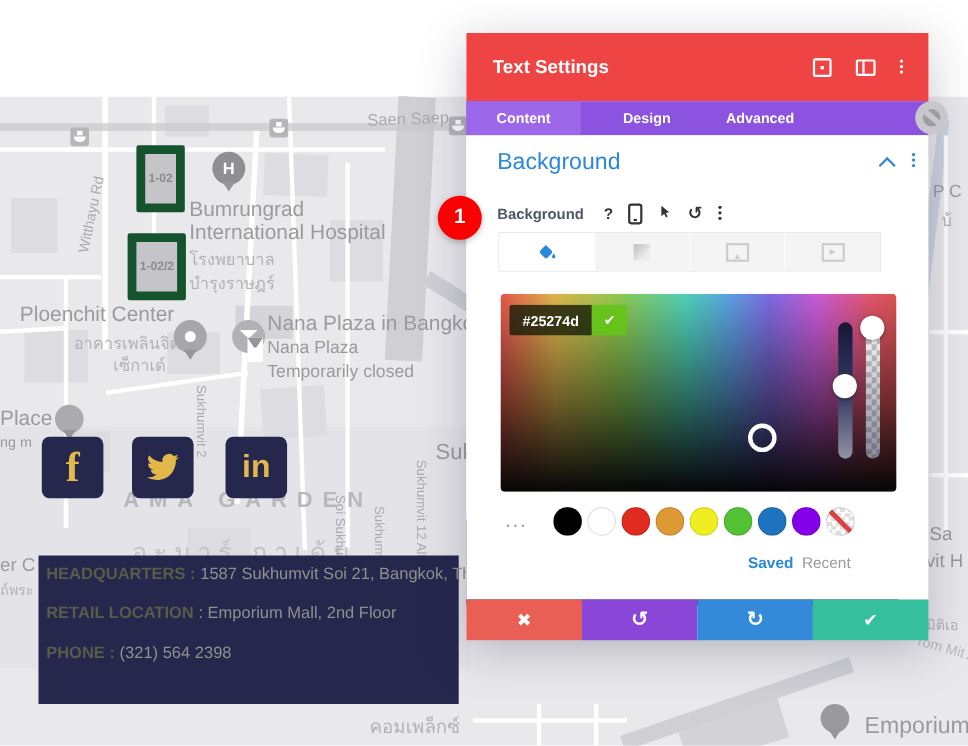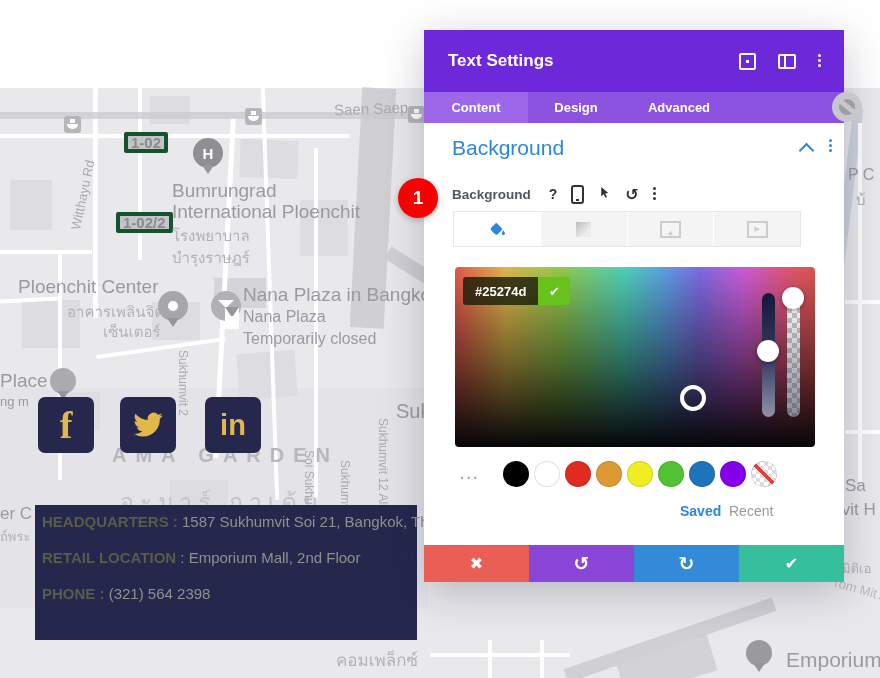--- a/index.html
+++ b/index.html
@@ -10,22 +10,22 @@
   .patch{position:absolute;background:#e2e2e6;}
   .bld{position:absolute;background:#dcdce1;}
   .road{position:absolute;background:#fff;}
   .road-g{position:absolute;background:#cfcfd4;}
   .canal{position:absolute;left:0;top:24px;width:428px;height:7px;background:#c9c9ce;opacity:.75;}
   .mlabel{position:absolute;color:#9b9b9f;white-space:nowrap;}
   .mlabel.street{color:#ababaf;}
   .mlabel.area{color:#b7b7bc;font-weight:bold;letter-spacing:9px;}
   .mlabel.thai{color:#b2b2b7;}
   .vtext{transform-origin:left top;}
-  .mbadge{position:absolute;background:#c4c4c9;border:4px solid #14532d;color:#8a8a8f;
-    font-size:15px;font-weight:bold;padding:0 3px;line-height:13px;border-radius:2px;}
+  .mbadge{position:absolute;background:#c4c4c9;border:8px solid #14532d;color:#8a8a8f;
+    font-size:11px;font-weight:bold;padding:16px 3px;line-height:13px;border-radius:2px;}
   .boat{position:absolute;width:17px;height:17px;background:#b5b5ba;border-radius:3px;}
   .boat:after{content:"";position:absolute;left:3px;top:8px;width:11px;height:5px;background:#fff;border-radius:0 0 5px 5px;}
   .boat:before{content:"";position:absolute;left:6px;top:3px;width:5px;height:4px;background:#fff;}
   .pin{position:absolute;width:30px;height:30px;border-radius:50%;background:#95959a;}
   .pin:after{content:"";position:absolute;left:9px;top:27px;border:6px solid transparent;border-top:9px solid #95959a;}
   .pin .pg{position:absolute;inset:0;display:flex;align-items:center;justify-content:center;
     color:#fff;font-weight:bold;font-size:15px;}
   .pin.small{width:26px;height:26px;}
   .pin.small:after{left:7px;top:23px;}
   .dotpin:before{content:"";position:absolute;left:10px;top:10px;width:10px;height:10px;border-radius:50%;background:#fff;}
@@ -43,35 +43,35 @@
   .contact-line .lab{color:#585c49;font-weight:bold;}
   .contact-line .val{color:#8f918d;}
   .navy-band{position:absolute;left:424px;top:472px;width:393px;height:78px;background:#25274d;z-index:6;}
   .social{position:absolute;top:309px;width:56px;height:56px;background:#25274d;border-radius:7px;z-index:6;
     display:flex;align-items:center;justify-content:center;color:#e2b84b;}
   .social .fb{font-size:38px;font-weight:bold;font-family:"Liberation Serif","DejaVu Serif",serif;}
   .social .in{font-size:29px;font-weight:bold;}
   
   .modal{position:absolute;left:424px;top:30px;width:420px;height:552px;z-index:20;
     box-shadow:0 10px 40px rgba(30,30,60,.25);}
-  .m-header{position:absolute;left:0;top:0;width:100%;height:62px;background:#6d28d9;
+  .m-header{position:absolute;left:0;top:0;width:100%;height:62px;background:#ef4444;
     display:flex;align-items:center;}
   .m-title{color:#fff;font-size:17px;font-weight:bold;margin-left:24px;flex:1;}
   .hicon{position:relative;width:16px;height:14px;margin-right:22px;}
   .ic-expand{border:2px solid #fff;border-radius:2px;width:13px;height:13px;}
   .ic-expand:before{content:"";position:absolute;left:5px;top:5px;width:3px;height:3px;background:#fff;}
   .ic-panel{border:2px solid #fff;border-radius:2px;width:14px;height:11px;}
   .ic-panel:before{content:"";position:absolute;left:4px;top:0;width:2px;height:11px;background:#fff;}
   .vdots{display:inline-block;width:3px;}
   .vdots i{display:block;width:3px;height:3px;border-radius:50%;background:#fff;margin:0 0 2px 0;}
   .m-tabs{position:absolute;left:0;top:62px;width:100%;height:31px;background:#8c52e0;display:flex;}
   .m-tab{height:100%;display:flex;align-items:center;justify-content:center;
     color:#fff;font-size:13px;font-weight:bold;cursor:pointer;text-align:center;}
   .m-tab.t0{width:104px;background:#9c67e9;}
-  .m-tab.t1{width:96px;}
+  .m-tab.t1{width:96px;margin-left:12px;}
   .m-tab.t2{width:110px;}
   .m-body{position:absolute;left:0;top:93px;width:100%;height:422px;background:#fff;}
   .sec-head{position:absolute;left:28px;top:13px;font-size:21px;color:#2b87da;}
   .sec-chev{position:absolute;right:32px;top:22px;width:9px;height:9px;border-left:2px solid #2b87da;
     border-top:2px solid #2b87da;transform:rotate(45deg);}
   .sec-dots{position:absolute;right:12px;top:16px;}
   .sec-dots i{display:block;width:3px;height:3px;border-radius:50%;background:#2b87da;margin-bottom:2px;}
   .opt-row{position:absolute;left:28px;top:60px;height:22px;display:flex;align-items:center;}
   .opt-label{font-size:13.5px;font-weight:bold;color:#4c5866;margin-right:18px;}
   .oicon{margin-right:14px;color:#333;font-size:14px;font-weight:bold;position:relative;}
@@ -175,27 +175,27 @@
 
     <div class="mbadge" style="left:124px;top:44px;">1-02</div>
     <div class="mbadge" style="left:116px;top:124px;">1-02/2</div>
 
     <div class="mlabel street vtext" style="left:68px;top:140px;font-size:13px;transform:rotate(-78deg);">Witthayu Rd</div>
 
     <div class="pin" style="left:193px;top:50px;background:#8e8e93;">
       <div class="pg">H</div>
     </div>
     <div class="mlabel" style="left:172px;top:92px;font-size:19px;">Bumrungrad</div>
-    <div class="mlabel" style="left:172px;top:113px;font-size:19px;">International Ploenchit</div>
+    <div class="mlabel" style="left:172px;top:113px;font-size:19px;">International Hospital</div>
     <div class="mlabel thai" style="left:172px;top:136px;font-size:15px;">โรงพยาบาล</div>
     <div class="mlabel thai" style="left:172px;top:158px;font-size:15px;">บำรุงราษฎร์</div>
 
     <div class="mlabel" style="left:18px;top:188px;font-size:19px;">Ploenchit Center</div>
     <div class="mlabel thai" style="left:67px;top:212px;font-size:15px;">อาคารเพลินจิต</div>
-    <div class="mlabel thai" style="left:103px;top:232px;font-size:15px;">เซ็นเตอร์</div>
+    <div class="mlabel thai" style="left:103px;top:232px;font-size:15px;">เซ็กาเด์</div>
     <div class="pin dotpin" style="left:158px;top:203px;background:#a6a6ab;"></div>
     <div class="pin cocktail" style="left:211px;top:203px;background:#b0b0b5;"></div>
     <div class="mlabel" style="left:243px;top:196px;font-size:19px;">Nana Plaza in Bangkok</div>
     <div class="mlabel" style="left:243px;top:220px;font-size:16px;">Nana Plaza</div>
     <div class="mlabel" style="left:243px;top:242px;font-size:16px;">Temporarily closed</div>
 
     <div class="mlabel" style="left:0;top:282px;font-size:19px;text-align:center;">Place</div>
     <div class="pin small bagpin" style="left:50px;top:280px;background:#ababaf;"></div>
     <div class="mlabel" style="left:0;top:306px;font-size:13px;">ng m</div>
 

